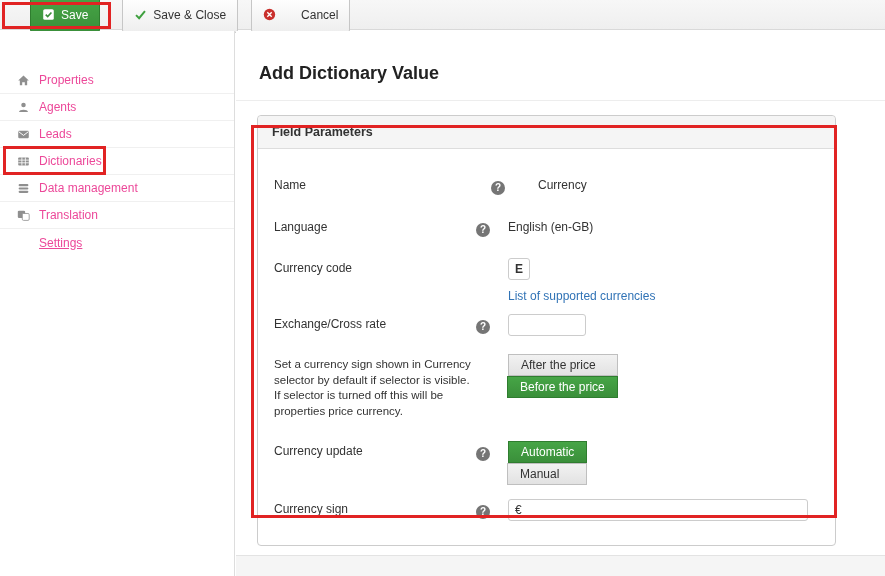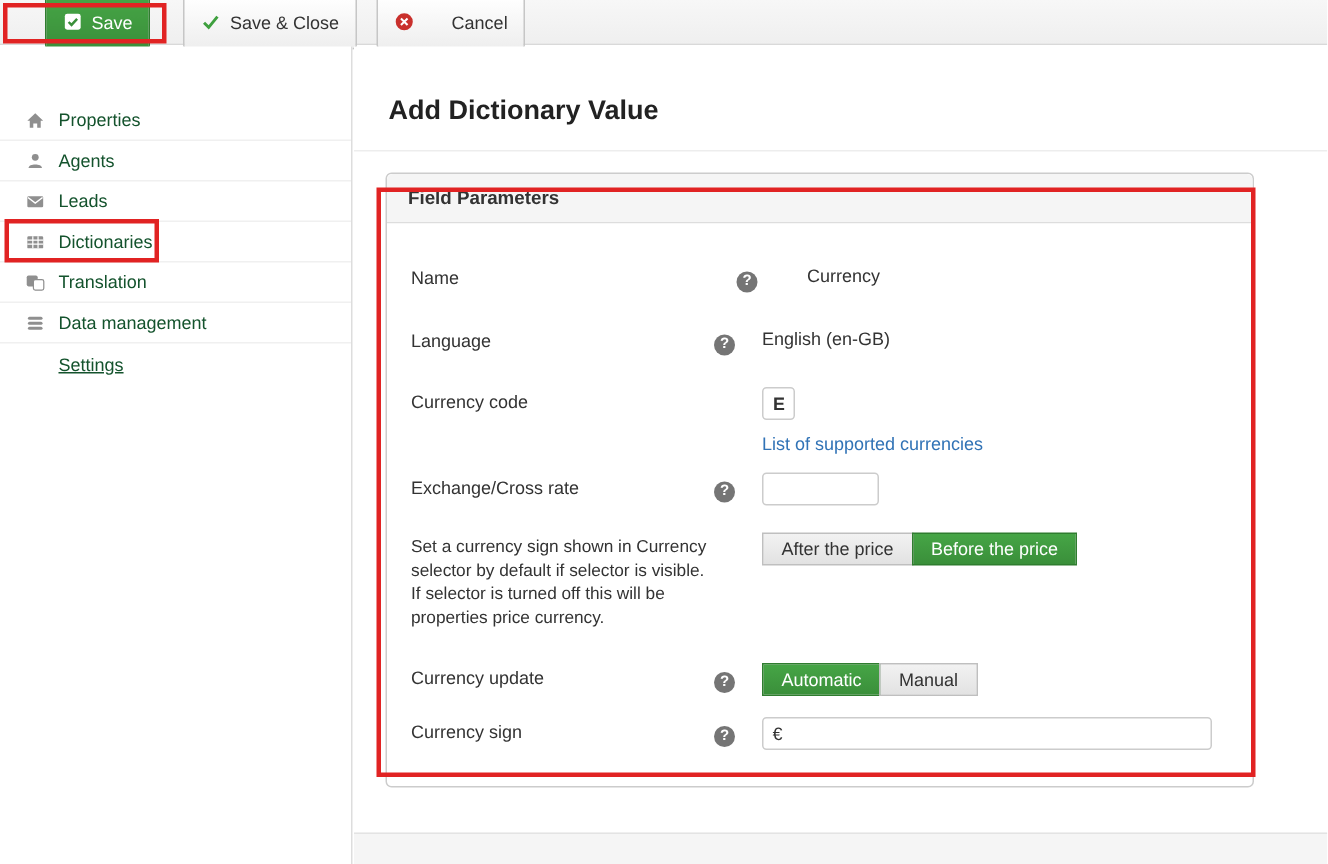--- a/index.html
+++ b/index.html
@@ -16,21 +16,21 @@
   .btn-save { background: linear-gradient(#46a546,#3a8f3a); border:1px solid #2f7d2f; color:#fff; }
   .btn-default { background: linear-gradient(#ffffff,#eeeeee); border:1px solid #c6c6c6; color:#333; }
   .btn-saveclose { margin-left:22px; }
   .btn-cancel { margin-left:13px;gap:25px; }
   .btn svg { display:block; }
 
   
   .sidebar { position:absolute; left:0; top:31px; width:235px; bottom:0; background:#fff;
     border-right:1px solid #ddd; padding-top:36px; }
   .side-item { display:flex; align-items:center; gap:9px; height:27px; padding:0 12px 0 16px;
-    font-size:12px; color:#14532d; border-bottom:1px solid #f0f0f0; cursor:pointer; }
+    font-size:12px; color:#ec4899; border-bottom:1px solid #f0f0f0; cursor:pointer; }
   .side-item.no-border { border-bottom:none;text-decoration:underline; }
   .side-icon { width:14px; height:14px; display:inline-flex; align-items:center; justify-content:center; }
   .side-icon svg { width:13px; height:13px; fill:#8f8f8f; }
   .icon-spacer { width:14px; }
 
   
   .main { position:absolute; left:236px; top:31px; right:0; bottom:0; background:#fff; }
   .main-header { padding:32px 24px 16px 23px; border-bottom:1px solid #ededed; }
   .page-title { font-size:18px; font-weight:700; color:#222; }
   .main-footer { position:absolute; left:236px; top:555px; right:0; bottom:0;
@@ -50,21 +50,21 @@
   .qmark { width:14px; height:14px; border-radius:50%; background:#757575; color:#fff;
     font-size:10px; font-weight:700; display:inline-flex; align-items:center;
     justify-content:center; cursor:default; }
   .static-value { font-size:12px; color:#333; padding-top:3px; }
   .tinput { height:22px; border:1px solid #ccc; border-radius:3px; font-size:12px;
     padding:2px 6px; color:#333; font-family:"Liberation Sans", sans-serif; background:#fff; }
   .input-code { width:22px;font-weight:bold; }
   .input-rate { width:78px; }
   .input-wide { width:300px; }
   .blue-link { display:inline-block; margin-top:9px; font-size:12px; color:#3173b6; text-decoration:none; cursor:pointer; }
-  .toggle-group { display:inline-flex; }
+  .toggle-group { display:inline-flex;flex-direction:column; }
   .toggle-btn { height:22px; display:inline-flex; align-items:center; padding:0 12px; font-size:12px;
     background: linear-gradient(#f2f2f2,#e2e2e2); border:1px solid #bfbfbf; color:#333; cursor:pointer; }
   .toggle-btn + .toggle-btn { margin-left:-1px; }
   .toggle-btn.active { background: linear-gradient(#46a546,#3a8f3a); border-color:#2f7d2f; color:#fff; }
 
   .f-name { margin-bottom:22px;gap:15px; }
   .f-lang { margin-bottom:21px; }
   .f-code { margin-bottom:10px; }
   .f-rate { margin-bottom:18px; }
   .f-pos  { margin-bottom:22px; }
@@ -142,35 +142,35 @@
         <svg viewBox="0 0 16 16">
             <rect x="1.5" y="3" width="13" height="10" rx="1"></rect>
             <path d="M1.5 6.3 h13 M1.5 9.6 h13 M6 3 v10 M10.3 3 v10" stroke="#fff" stroke-width="1" fill="none"></path>
           </svg>
       </span>
       <span>Dictionaries</span>
     </div>
     <div class="side-item">
       <span class="side-icon">
         <svg viewBox="0 0 16 16">
-            <rect x="1" y="2" width="9" height="9" rx="1.5"></rect>
-            <rect x="6.5" y="5.5" width="8.5" height="8.5" rx="1.5" fill="#fff" stroke="#8f8f8f"></rect>
-          </svg>
-      </span>
-      <span>Translation</span>
-    </div>
-    <div class="side-item">
-      <span class="side-icon">
-        <svg viewBox="0 0 16 16">
             <rect x="2" y="2.6" width="12" height="2.6" rx="1.3"></rect>
             <rect x="2" y="6.7" width="12" height="2.6" rx="1.3"></rect>
             <rect x="2" y="10.8" width="12" height="2.6" rx="1.3"></rect>
           </svg>
       </span>
       <span>Data management</span>
+    </div>
+    <div class="side-item">
+      <span class="side-icon">
+        <svg viewBox="0 0 16 16">
+            <rect x="1" y="2" width="9" height="9" rx="1.5"></rect>
+            <rect x="6.5" y="5.5" width="8.5" height="8.5" rx="1.5" fill="#fff" stroke="#8f8f8f"></rect>
+          </svg>
+      </span>
+      <span>Translation</span>
     </div>
     <div class="side-item no-border">
       <span class="icon-spacer"></span>
       <span>Settings</span>
     </div>
   </div>
 
   <div class="main">
     <div class="main-header">
       <div class="page-title">Add Dictionary Value</div>

